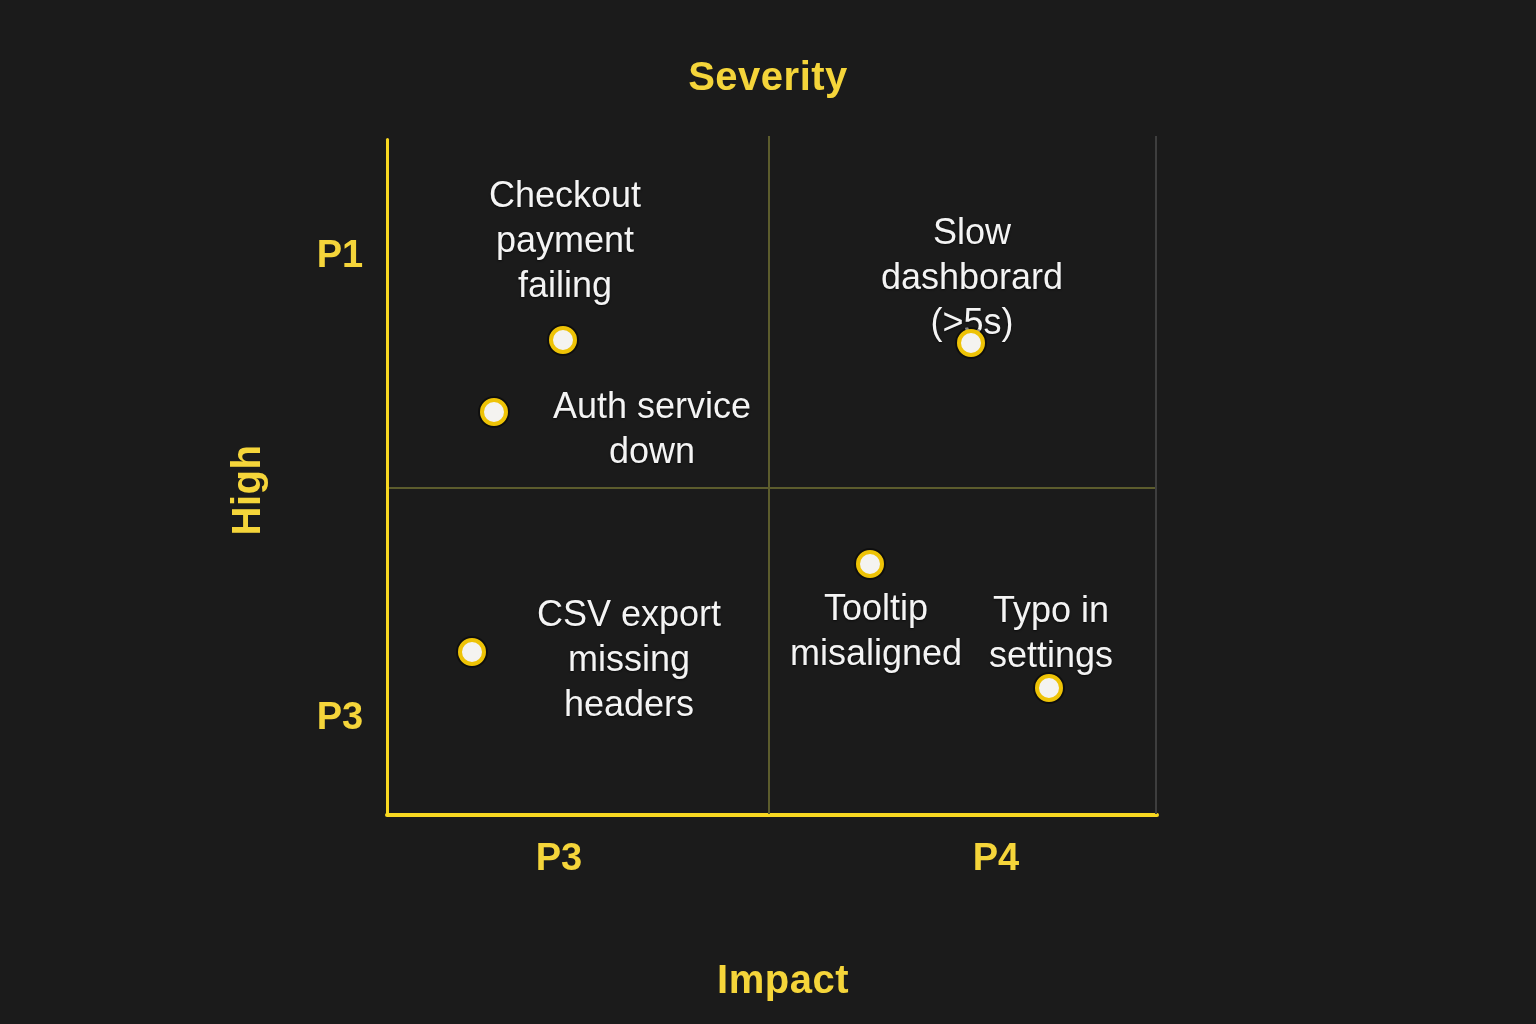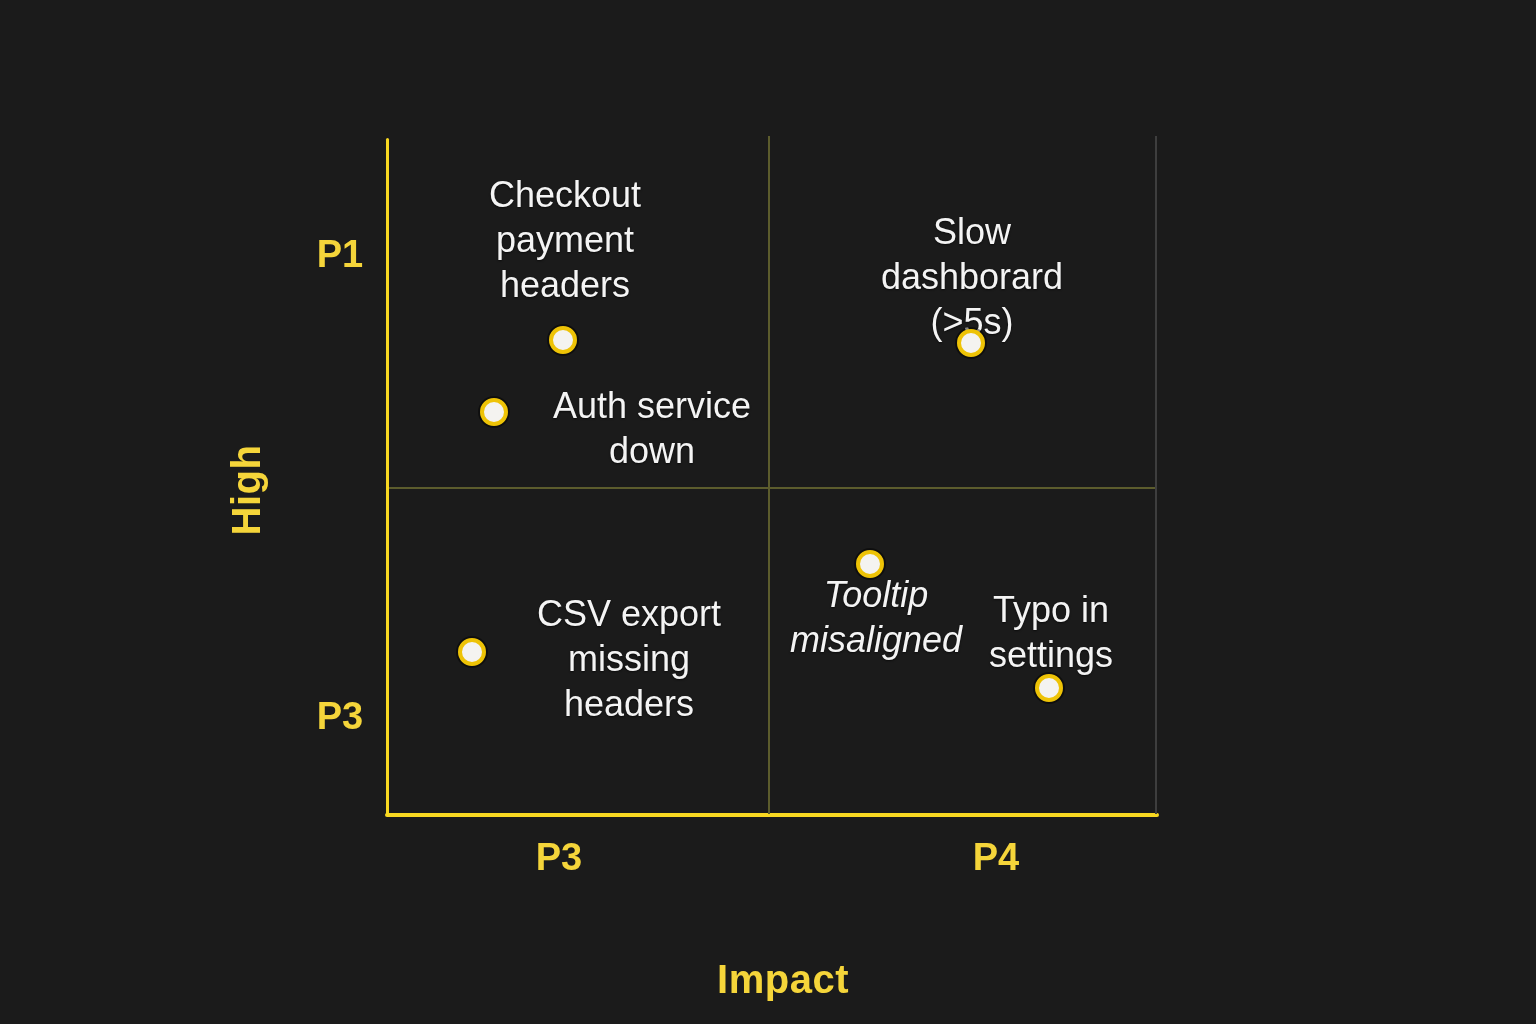--- a/index.html
+++ b/index.html
@@ -61,44 +61,45 @@
 <body>
 
 <div class="canvas">
 
   <div class="line axis-y"></div>
   <div class="line axis-x"></div>
   <div class="line mid-v"></div>
   <div class="line mid-h"></div>
   <div class="line border-r"></div>
 
+  <div class="axis-title" style="left:768px;top:76px;">Severity</div>
   <div class="axis-title rot" style="left:246px;top:490px;">High</div>
   <div class="axis-title" style="left:783px;top:931px;margin-top:48px;">Impact</div>
 
   <div class="q-label" style="left:340px;top:254px;">P1</div>
   <div class="q-label" style="left:340px;top:716px;">P3</div>
   <div class="q-label" style="left:559px;top:857px;">P3</div>
   <div class="q-label" style="left:996px;top:857px;">P4</div>
 
   <div id="points-layer">
       <div class="pt-label" style="left: 565px; top: 239px;">Checkout
 payment
-headers</div>
+failing</div>
       <div class="pt-dot" title="Checkout payment failing" style="left: 563px; top: 340px;"></div>
       <div class="pt-label" style="left: 652px; top: 428px;">Auth service
 down</div>
       <div class="pt-dot" title="Auth service down" style="left: 494px; top: 412px;"></div>
       <div class="pt-label" style="left: 972px; top: 248px; margin-top: 28px;">Slow
 dashborard
 (&gt;5s)</div>
       <div class="pt-dot" title="Slow dashborard (&gt;5s)" style="left: 971px; top: 343px;"></div>
       <div class="pt-label" style="left: 629px; top: 658px;">CSV export
 missing
 headers</div>
       <div class="pt-dot" title="CSV export missing headers" style="left: 472px; top: 652px;"></div>
-      <div class="pt-label" style="left: 876px; top: 617px; font-style: italic;">Tooltip
+      <div class="pt-label" style="left: 876px; top: 630px;">Tooltip
 misaligned</div>
       <div class="pt-dot" title="Tooltip misaligned" style="left: 870px; top: 564px;"></div>
       <div class="pt-label" style="left: 1051px; top: 612px; margin-top: 20px;">Typo in
 settings</div>
       <div class="pt-dot" title="Typo in settings" style="left: 1049px; top: 688px;"></div>
     </div>
 </div>
 
 </body></html>

